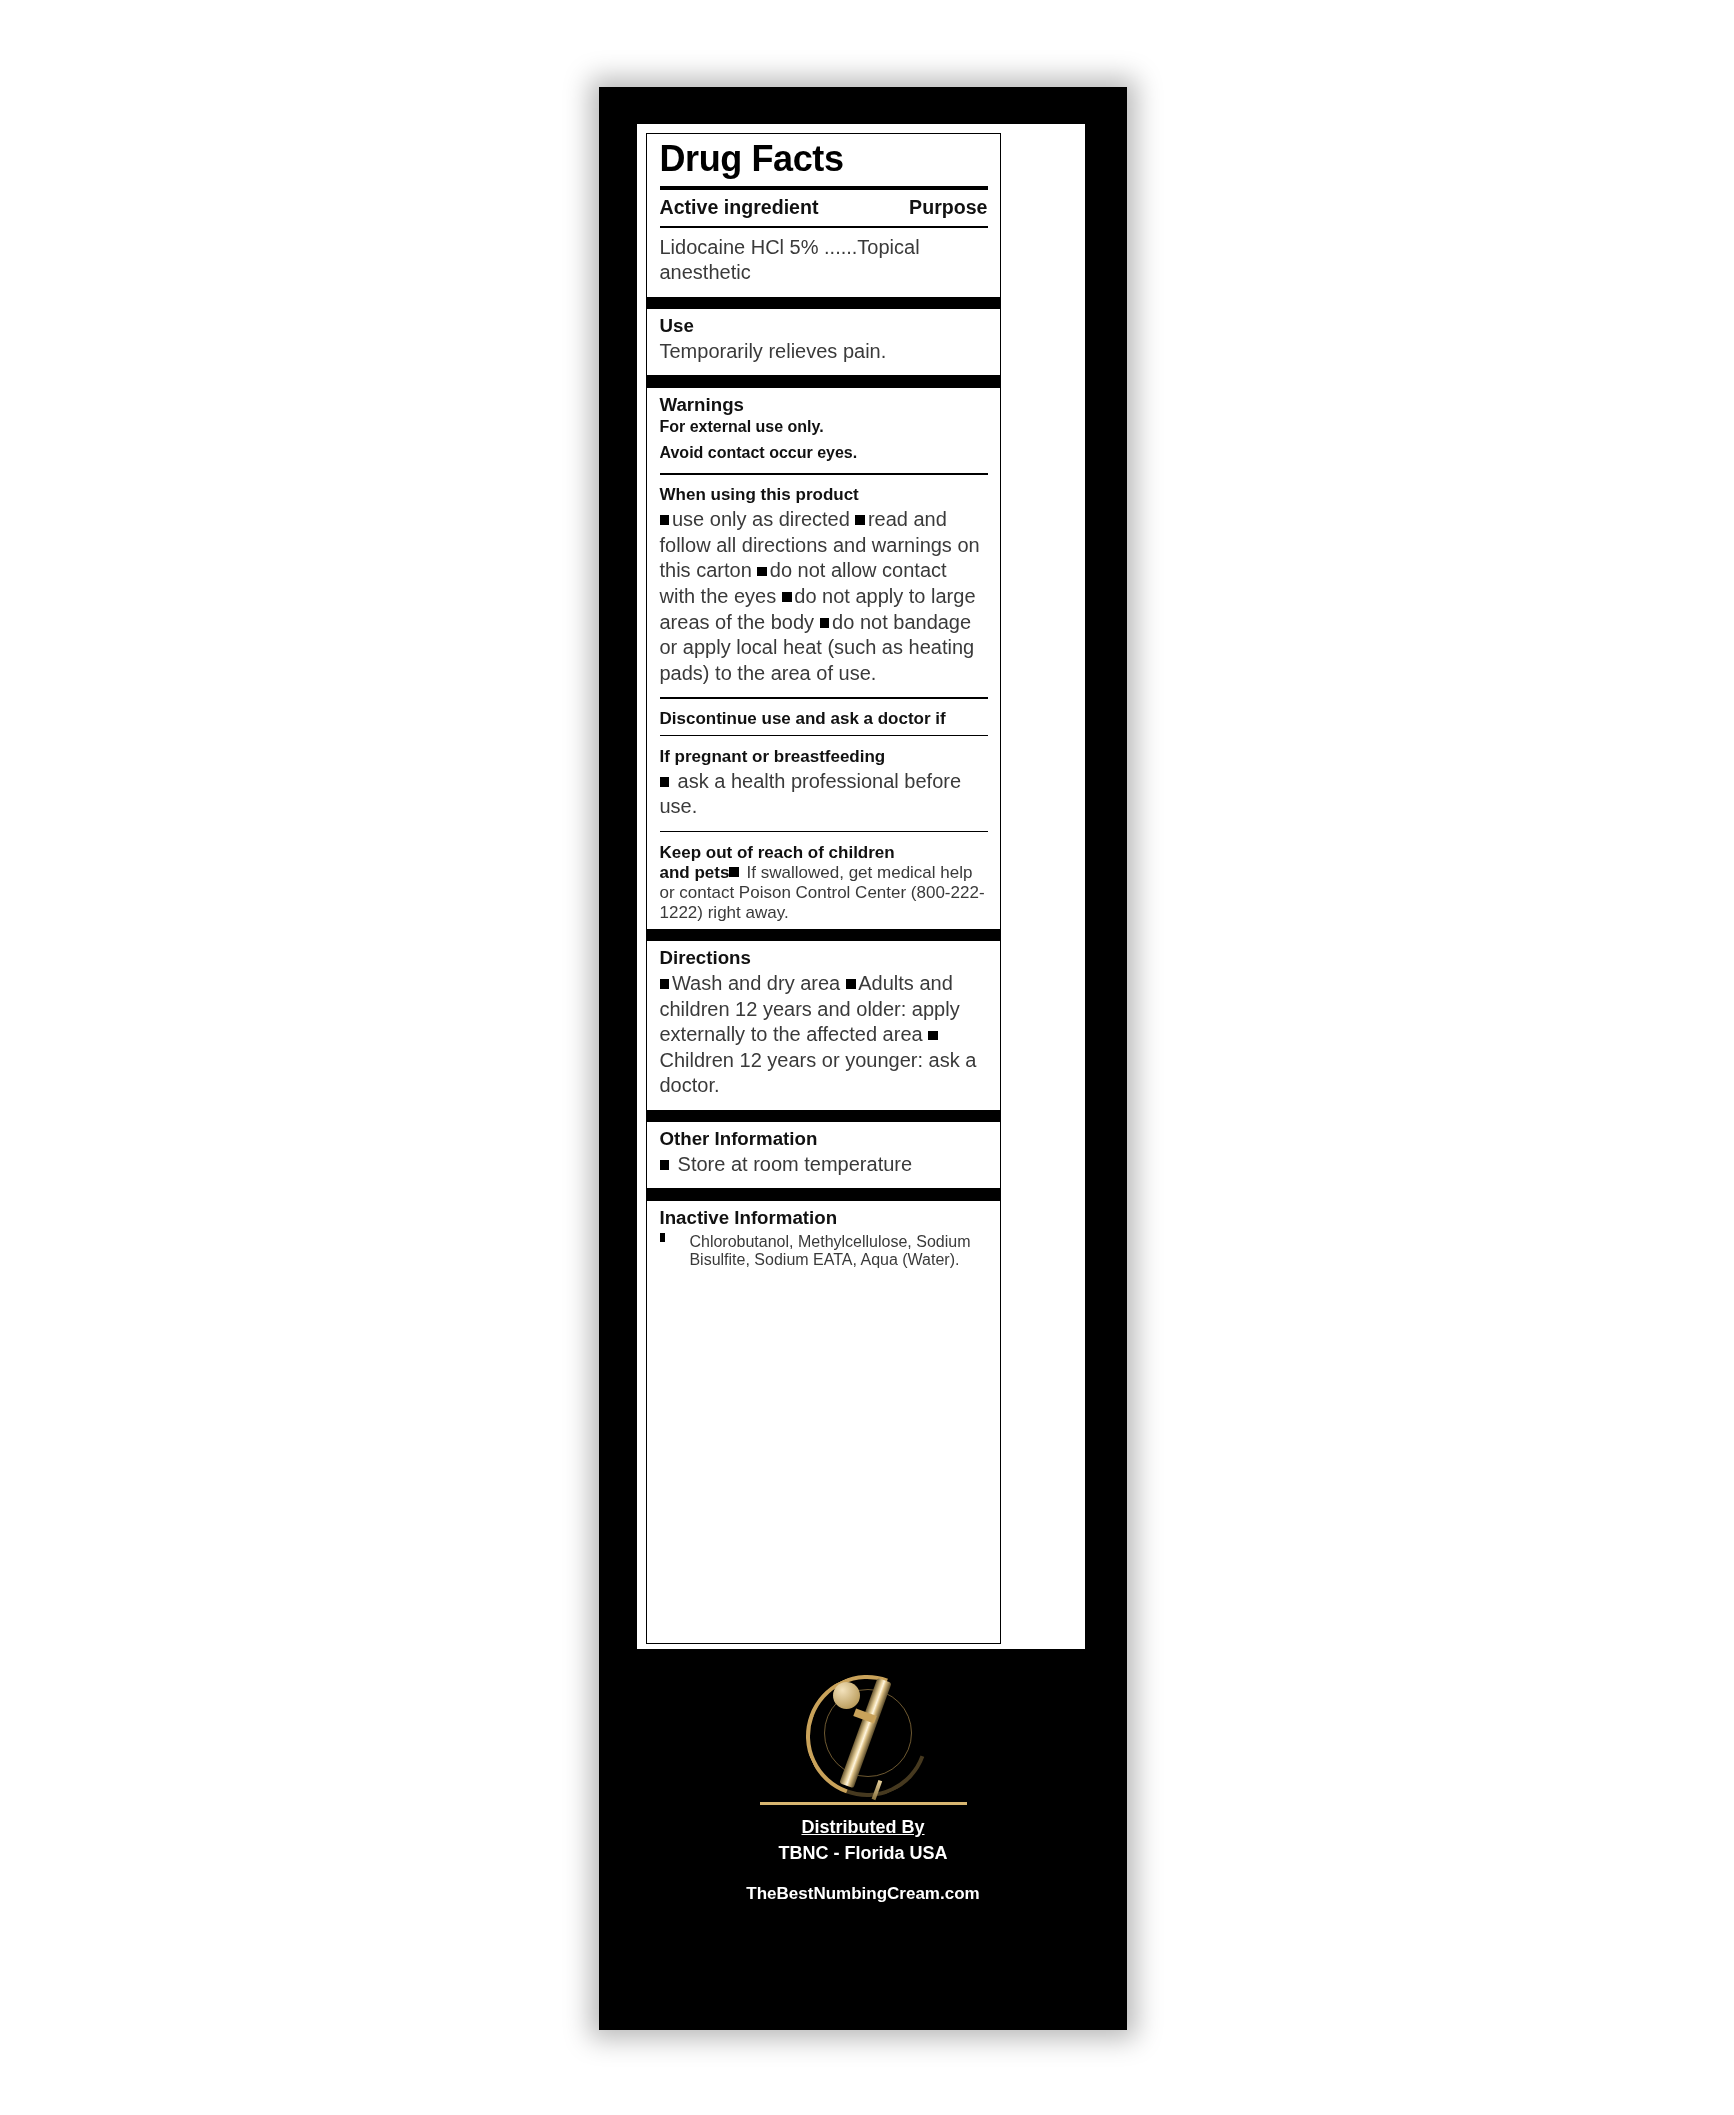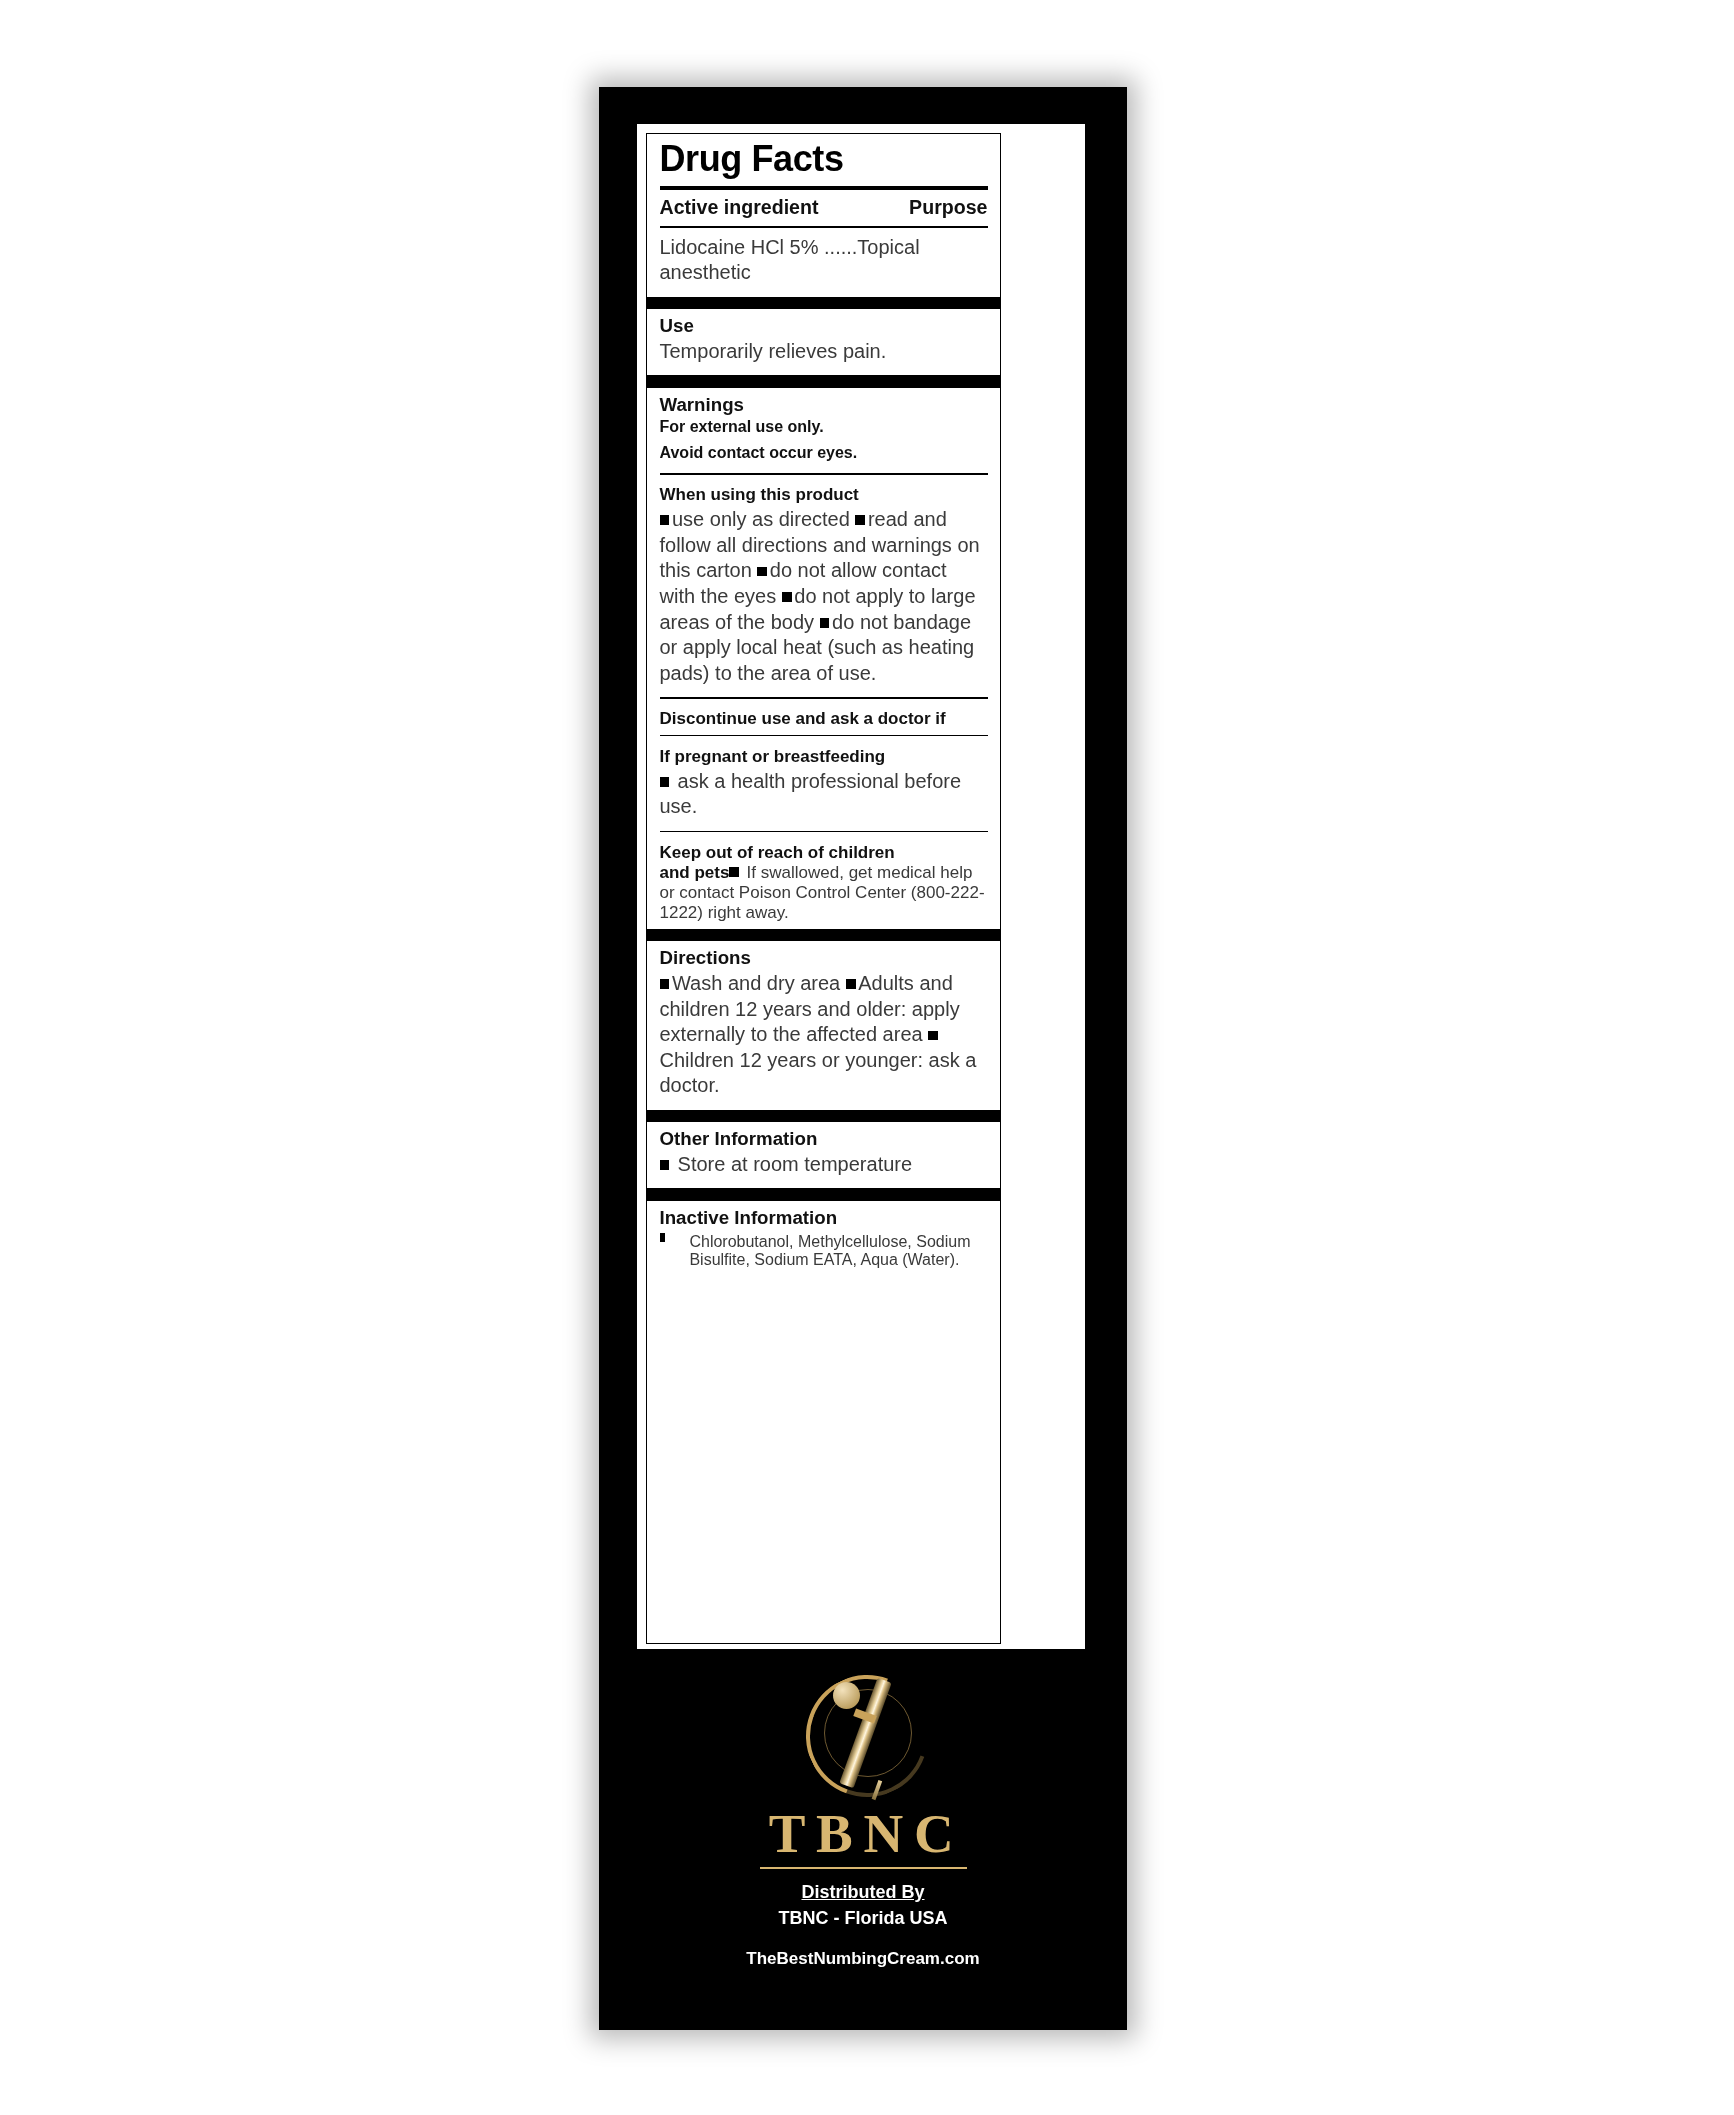--- a/index.html
+++ b/index.html
@@ -332,21 +332,20 @@
 
   <div class="logo-zone">
     <div class="logo-mark">
       <div class="ring"></div>
       <div class="ring2"></div>
       <div class="plunger"></div>
       <div class="needle"></div>
       <div class="needle-band"></div>
       <div class="needle-tip"></div>
     </div>
-    <div class="brand">TBNC</div>
     <div class="brand-underline"></div>
     <div class="dist">Distributed By</div>
     <div class="dist2">TBNC - Florida USA</div>
     <div class="dist3">TheBestNumbingCream.com</div>
   </div>
 
 </div>
 
 
 </body></html>

